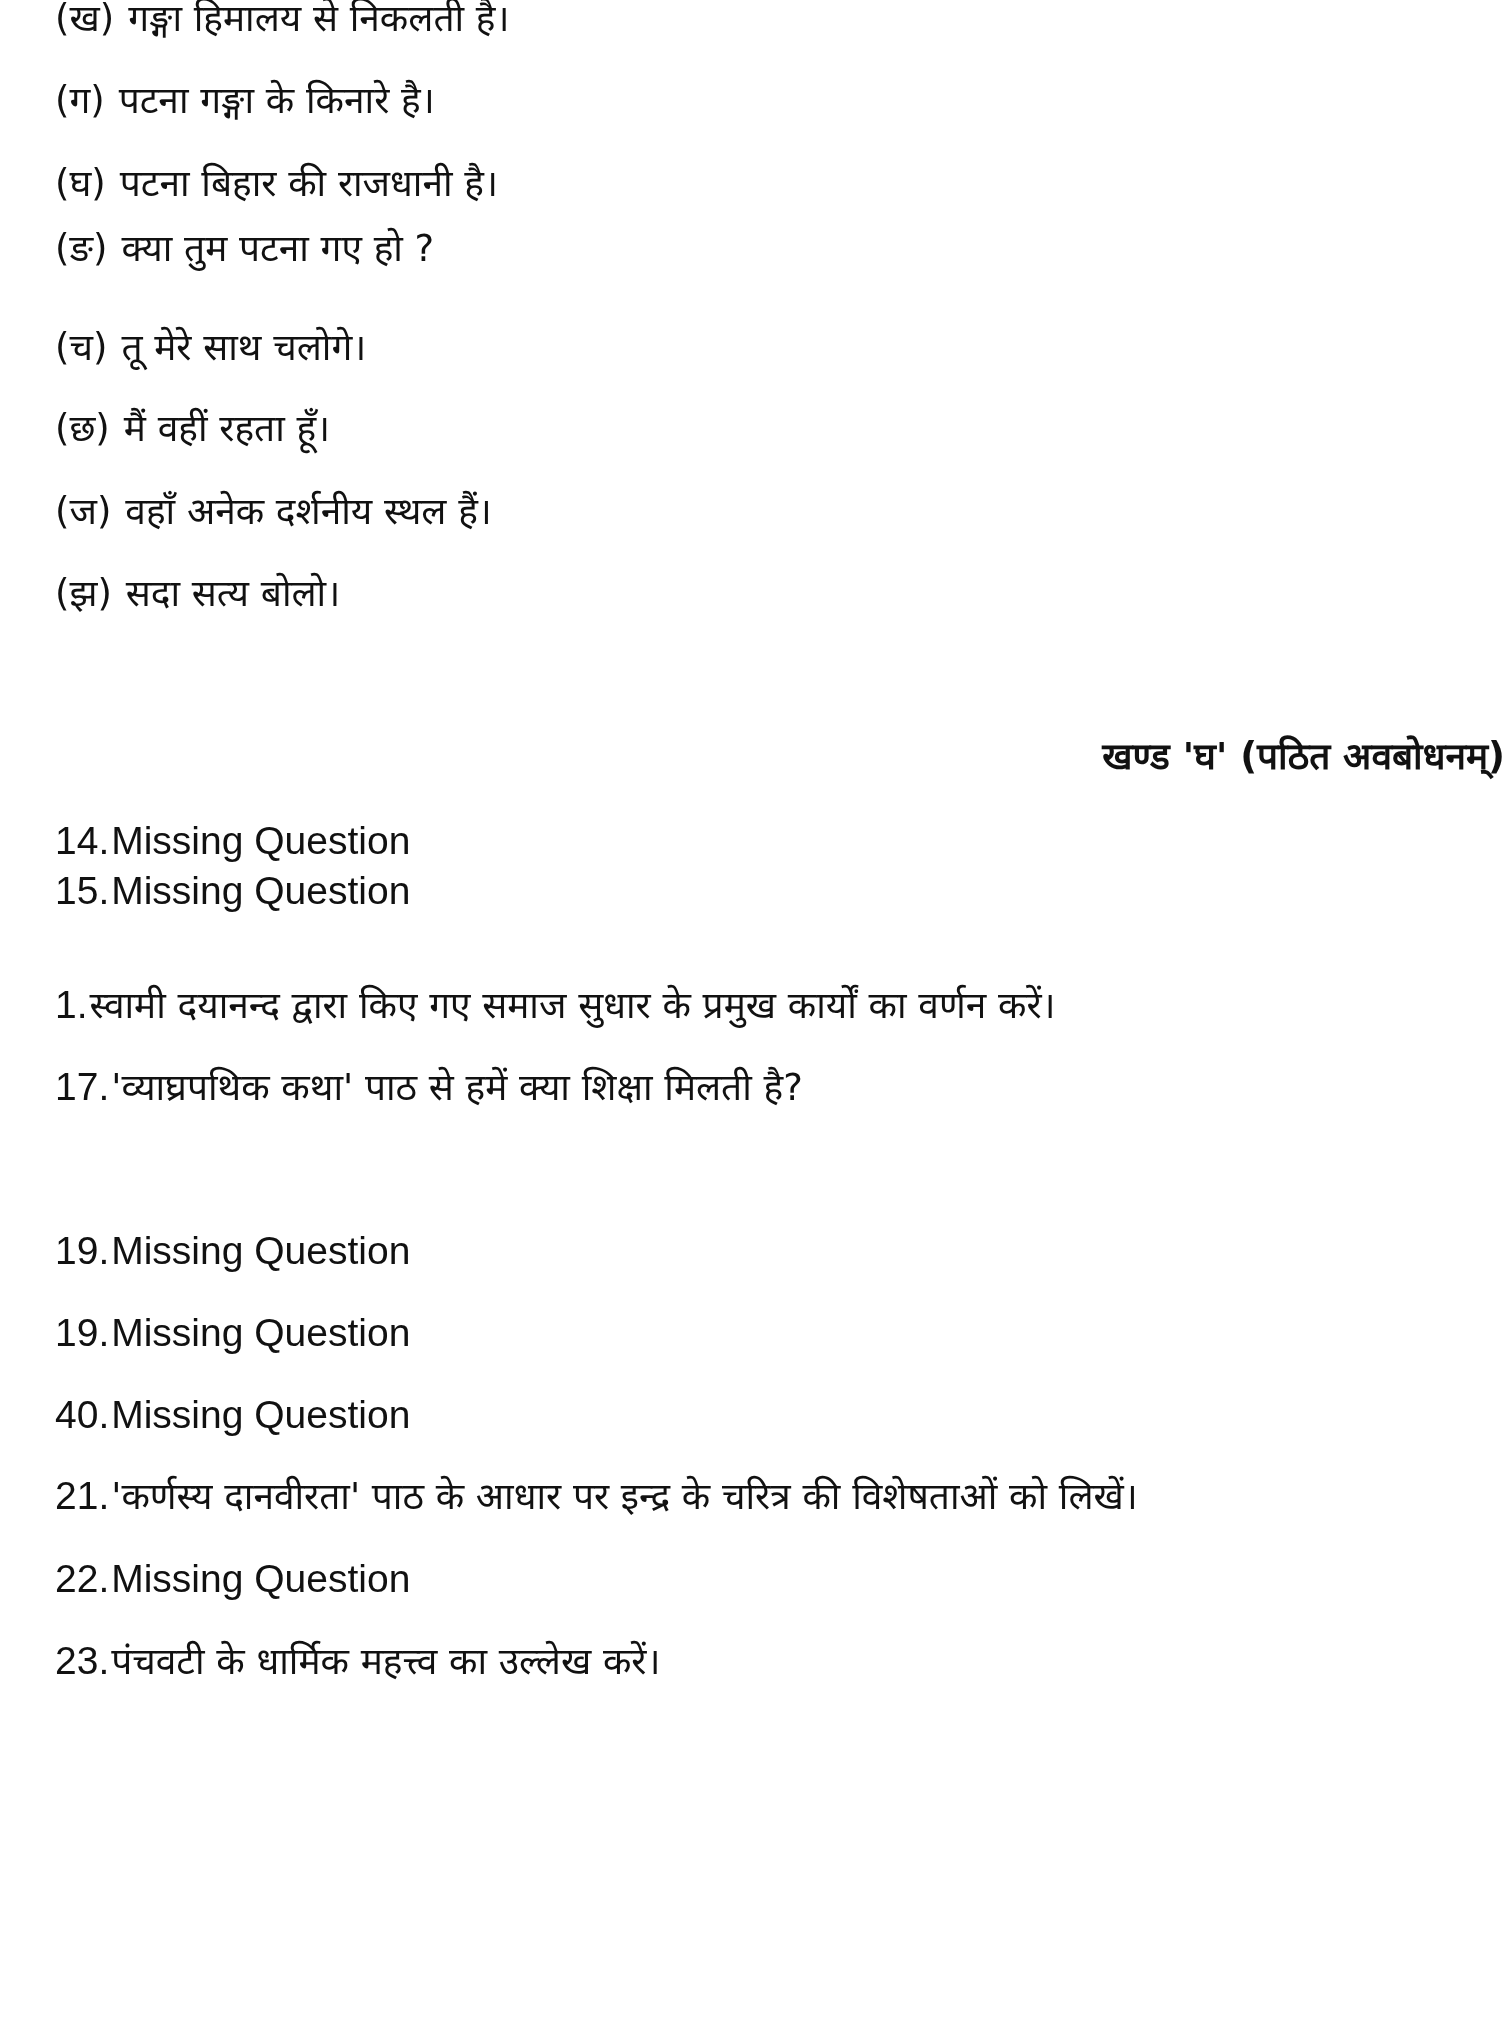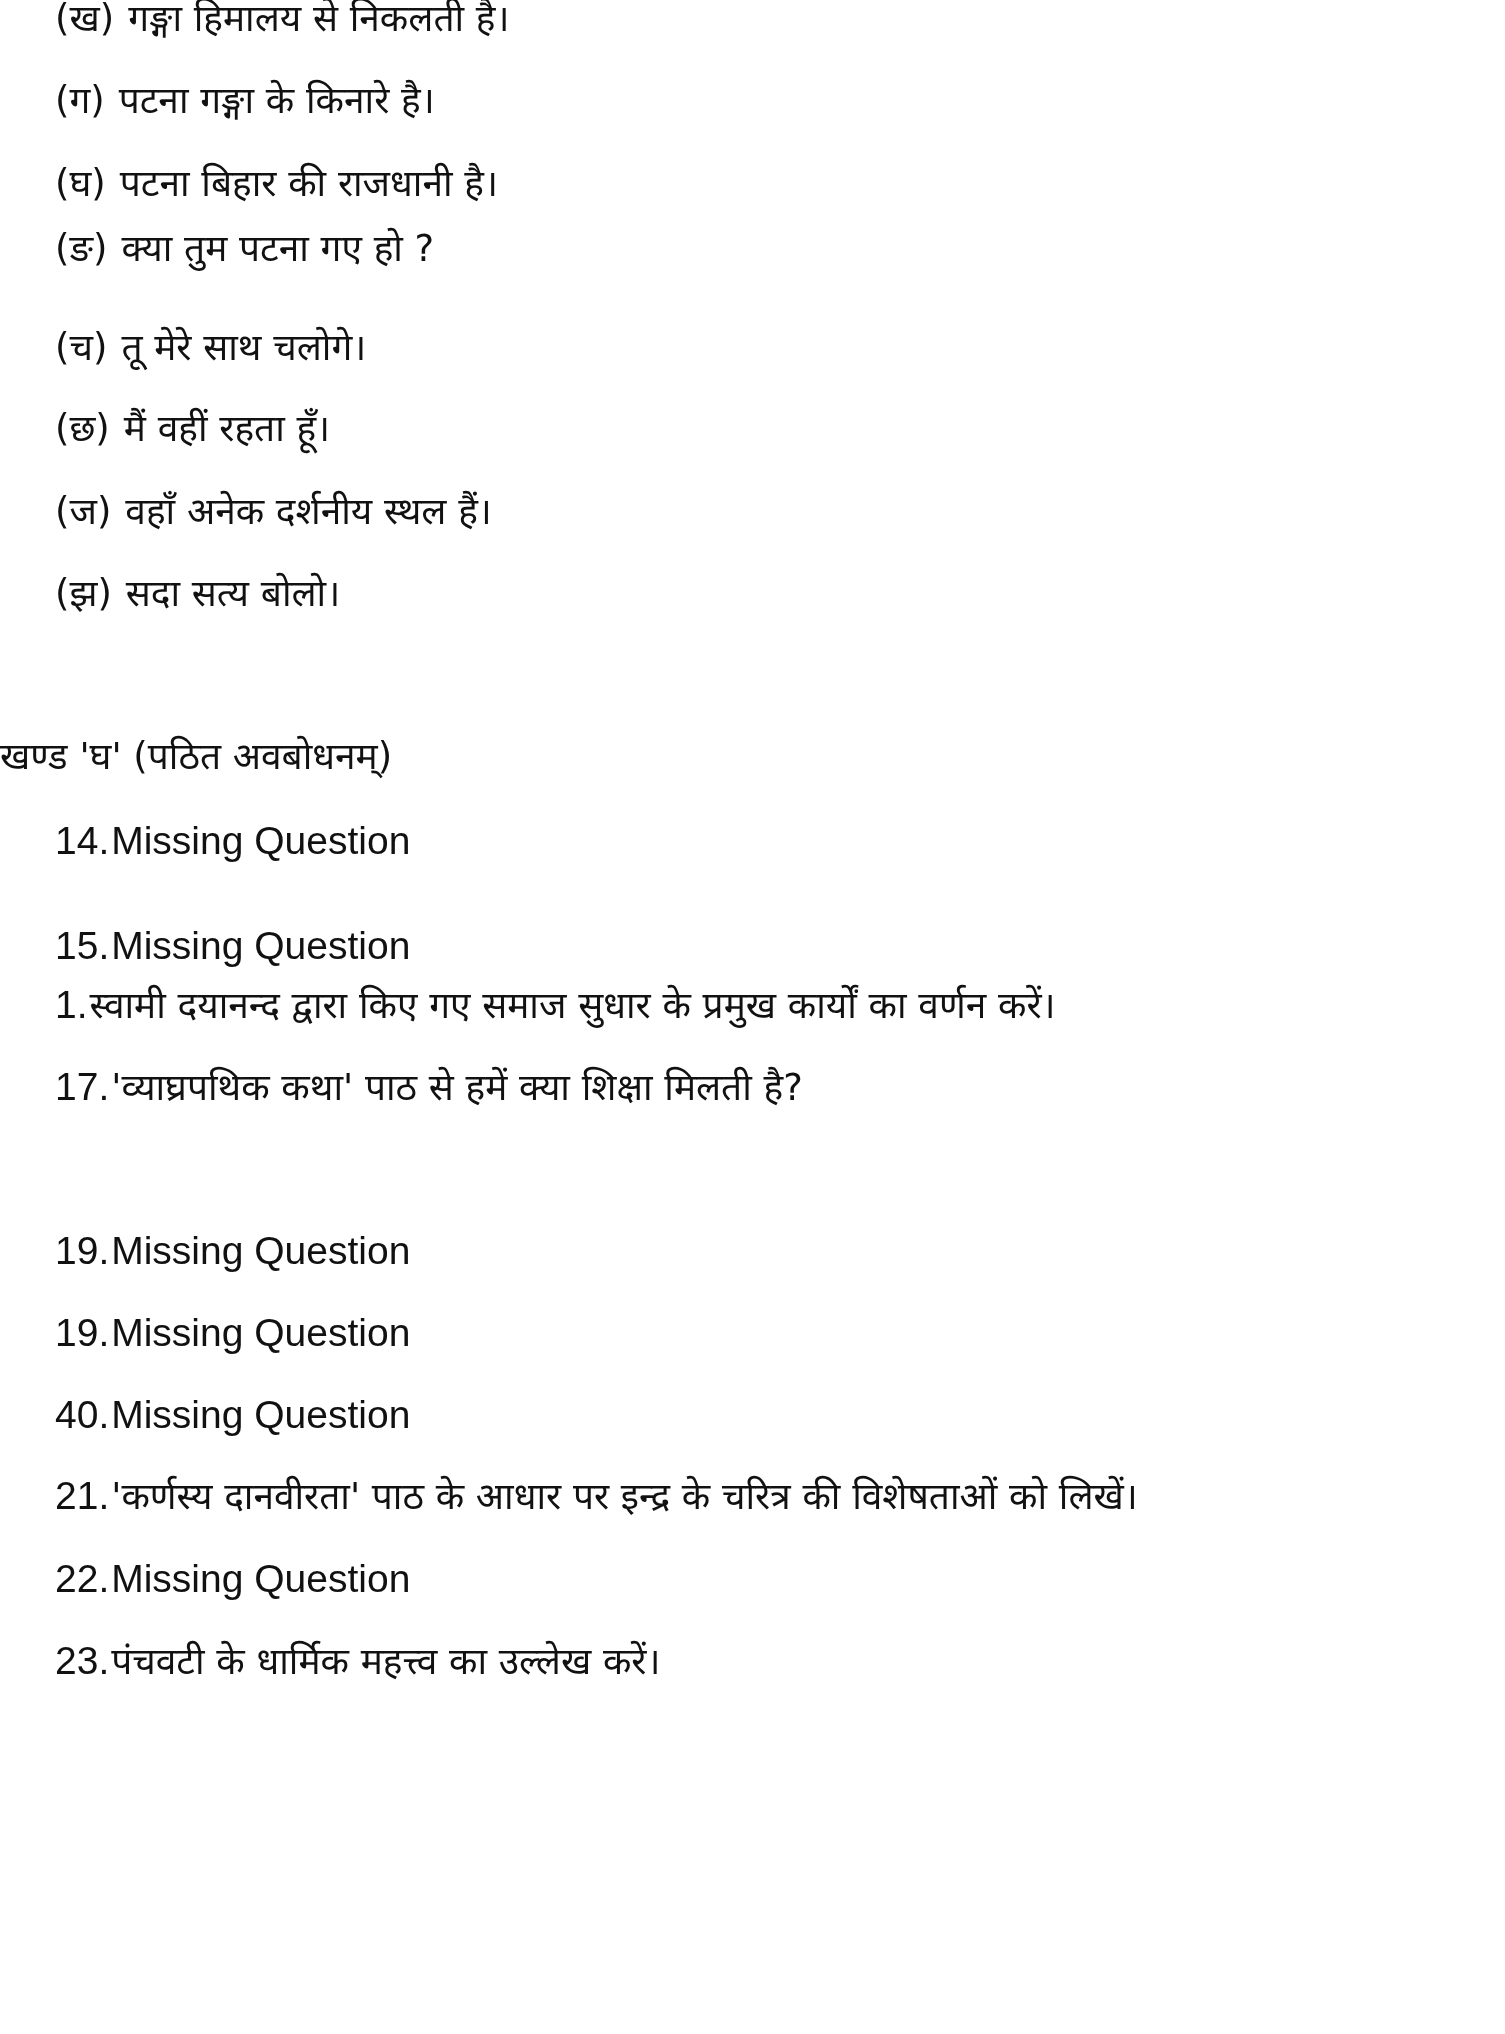--- a/index.html
+++ b/index.html
@@ -4,41 +4,41 @@
 <style>
   html, body { margin:0; padding:0; background:#ffffff; }
   body { width:1505px; height:2034px; position:relative; overflow:hidden;
          font-family:"DejaVu Sans", sans-serif; color:#111111; }
   .line { position:absolute; left:55px; font-size:37px; line-height:46px; white-space:nowrap; }
   .line .lbl { margin-right:14px; }
   .q { position:absolute; left:55px; font-size:39px; line-height:48px; white-space:nowrap;
        font-family:"Liberation Sans", "DejaVu Sans", sans-serif; }
   .q .num { margin-right:2px; }
   .q .dev { font-family:"DejaVu Sans", sans-serif; font-size:37px;margin-top:37px; }
-  .heading { position:absolute; left:0; width:1505px; text-align:left; font-size:37px; line-height:46px; }
+  .heading { position:absolute; left:0; width:1505px; text-align:right; font-size:37px; line-height:46px;font-weight:bold; }
 </style>
 </head>
 <body>
 
 <div>
   <div class="line" style="top:-4px"><span class="lbl">(ख)</span><span>गङ्गा हिमालय से निकलती है।</span></div>
   <div class="line" style="top:78px"><span class="lbl">(ग)</span><span>पटना गङ्गा के किनारे है।</span></div>
   <div class="line" style="top:161px"><span class="lbl">(घ)</span><span>पटना बिहार की राजधानी है।</span></div>
   <div class="line" style="top:226px"><span class="lbl">(ङ)</span><span>क्या तुम पटना गए हो ?</span></div>
   <div class="line" style="top:325px"><span class="lbl">(च)</span><span>तू मेरे साथ चलोगे।</span></div>
   <div class="line" style="top:406px"><span class="lbl">(छ)</span><span>मैं वहीं रहता हूँ।</span></div>
   <div class="line" style="top:489px"><span class="lbl">(ज)</span><span>वहाँ अनेक दर्शनीय स्थल हैं।</span></div>
   <div class="line" style="top:571px"><span class="lbl">(झ)</span><span>सदा सत्य बोलो।</span></div>
 </div>
 
 <div class="heading" style="top:734px">खण्ड 'घ' (पठित अवबोधनम्)</div>
 
 <div>
   <div class="q" style="top:817px"><span class="num">14.</span><span>Missing Question</span></div>
-  <div class="q" style="top:922px"><span class="num">15.</span><span>Missing Question</span></div>
+  <div class="q" style="top:867px"><span class="num">15.</span><span>Missing Question</span></div>
   <div class="q" style="top:981px"><span class="num">1.</span><span class="dev">स्वामी दयानन्द द्वारा किए गए समाज सुधार के प्रमुख कार्यों का वर्णन करें।</span></div>
   <div class="q" style="top:1063px"><span class="num">17.</span><span class="dev">'व्याघ्रपथिक कथा' पाठ से हमें क्या शिक्षा मिलती है?</span></div>
   <div class="q" style="top:1227px"><span class="num">19.</span><span>Missing Question</span></div>
   <div class="q" style="top:1309px"><span class="num">19.</span><span>Missing Question</span></div>
   <div class="q" style="top:1391px"><span class="num">40.</span><span>Missing Question</span></div>
   <div class="q" style="top:1472px"><span class="num">21.</span><span class="dev">'कर्णस्य दानवीरता' पाठ के आधार पर इन्द्र के चरित्र की विशेषताओं को लिखें।</span></div>
   <div class="q" style="top:1555px"><span class="num">22.</span><span>Missing Question</span></div>
   <div class="q" style="top:1637px"><span class="num">23.</span><span class="dev">पंचवटी के धार्मिक महत्त्व का उल्लेख करें।</span></div>
 </div>
 

